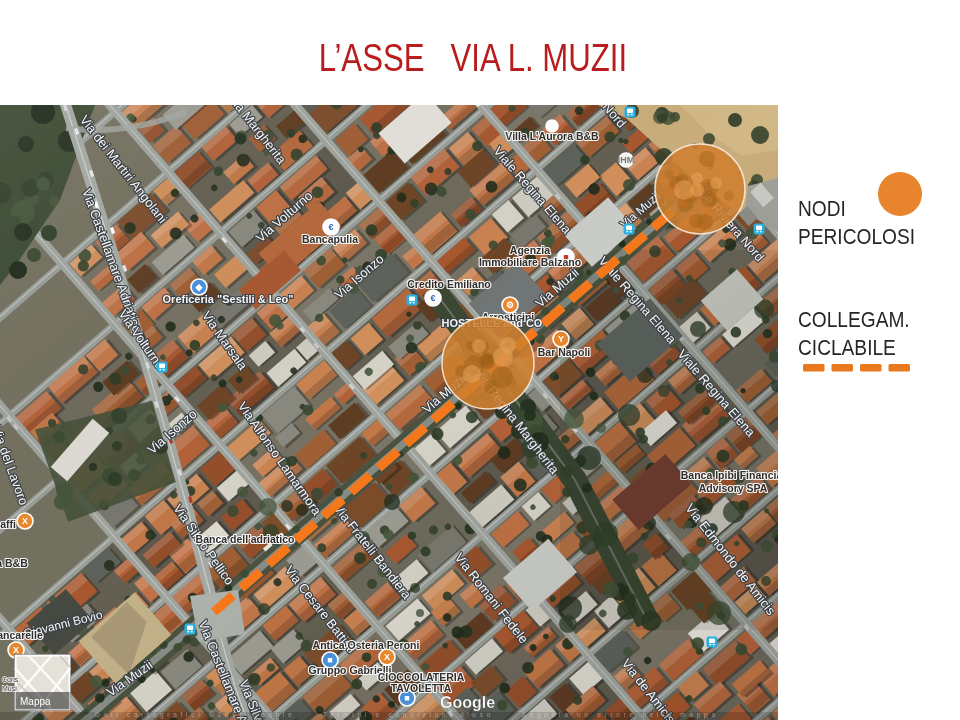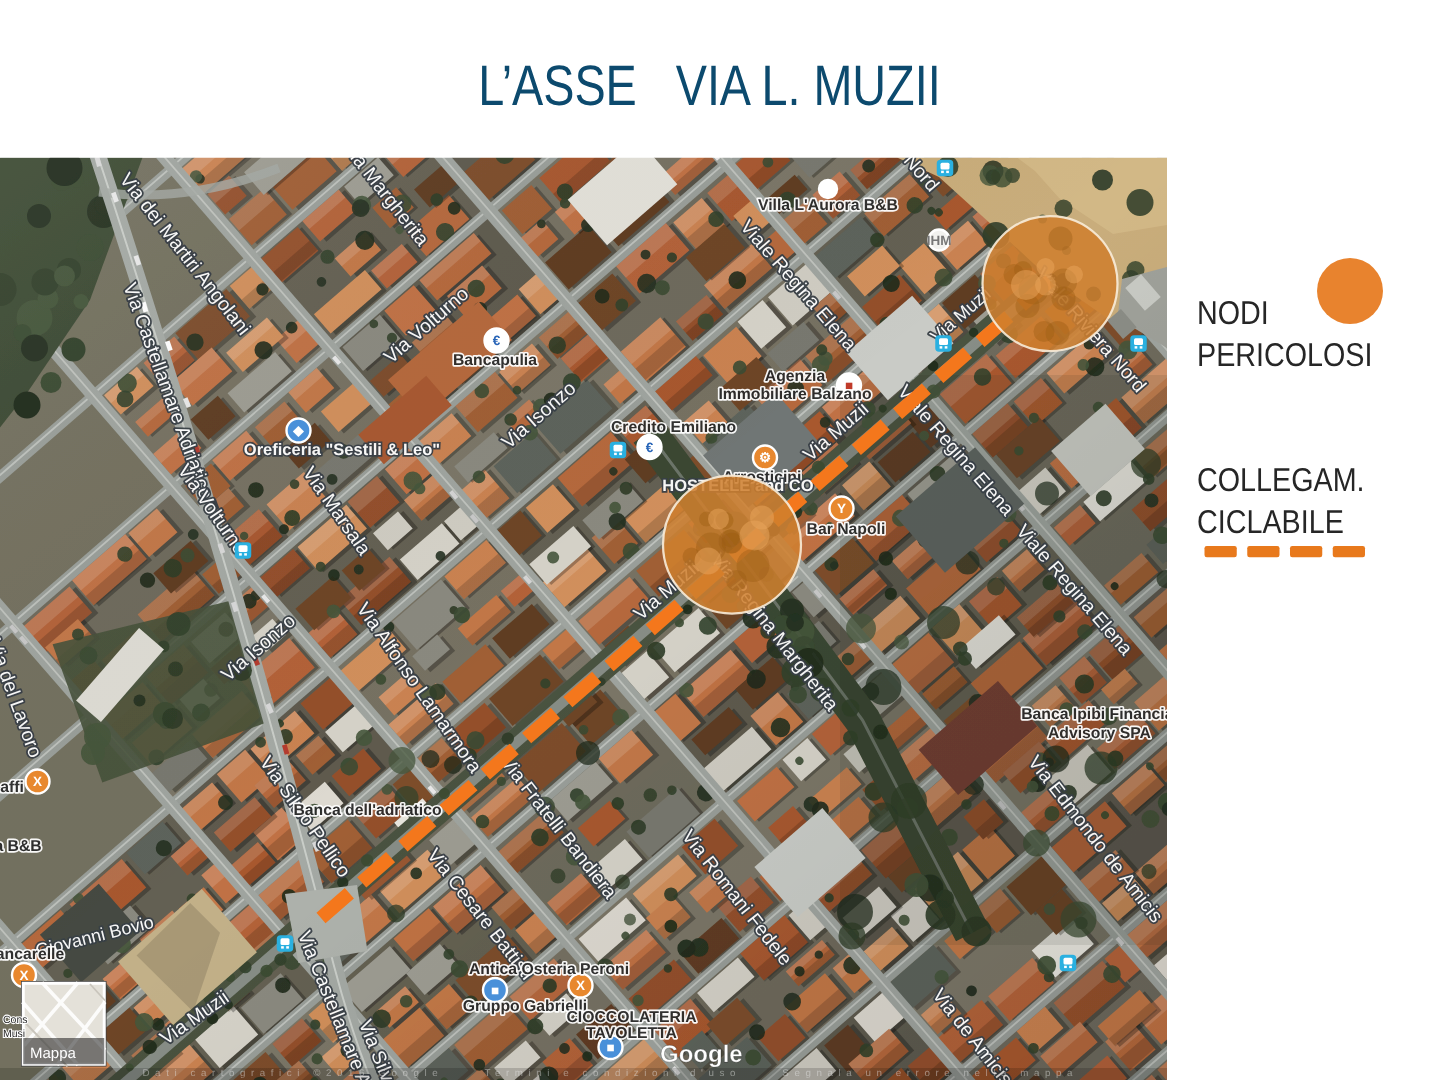--- a/index.html
+++ b/index.html
@@ -1,21 +1,21 @@
 <!DOCTYPE html>
 <html><head>
 <meta charset="utf-8">
 <style>
 html,body{margin:0;padding:0;width:960px;height:720px;background:#ffffff;overflow:hidden;font-family:"Liberation Sans",sans-serif;}
 .abs{position:absolute;}
 </style>
 </head>
 <body>
 
-<div class="abs" style="left:0;top:37px;width:946px;text-align:center;color:#0c4a6e;font-size:38px;white-space:pre;"><span style="display:inline-block;transform:scaleX(0.82);transform-origin:center;">L’ASSE&nbsp;&nbsp;&nbsp;VIA L. MUZII</span></div>
+<div class="abs" style="left:0;top:37px;width:946px;text-align:center;color:#b91c1c;font-size:38px;white-space:pre;"><span style="display:inline-block;transform:scaleX(0.82);transform-origin:center;">L’ASSE&nbsp;&nbsp;&nbsp;VIA L. MUZII</span></div>
 
 <svg class="abs" style="left:0;top:105px;" width="778" height="615" viewBox="0 105 778 615">
 <defs>
 <clipPath id="mapclip">
         <rect x="0" y="105" width="778" height="615"></rect>
       </clipPath>
 <linearGradient id="shade" x1="0" y1="0" x2="1" y2="1">
 <stop offset="0" stop-color="#ffffff" stop-opacity="0.07"></stop>
 <stop offset="0.5" stop-color="#000000" stop-opacity="0"></stop>
 <stop offset="1" stop-color="#000000" stop-opacity="0.10"></stop>

